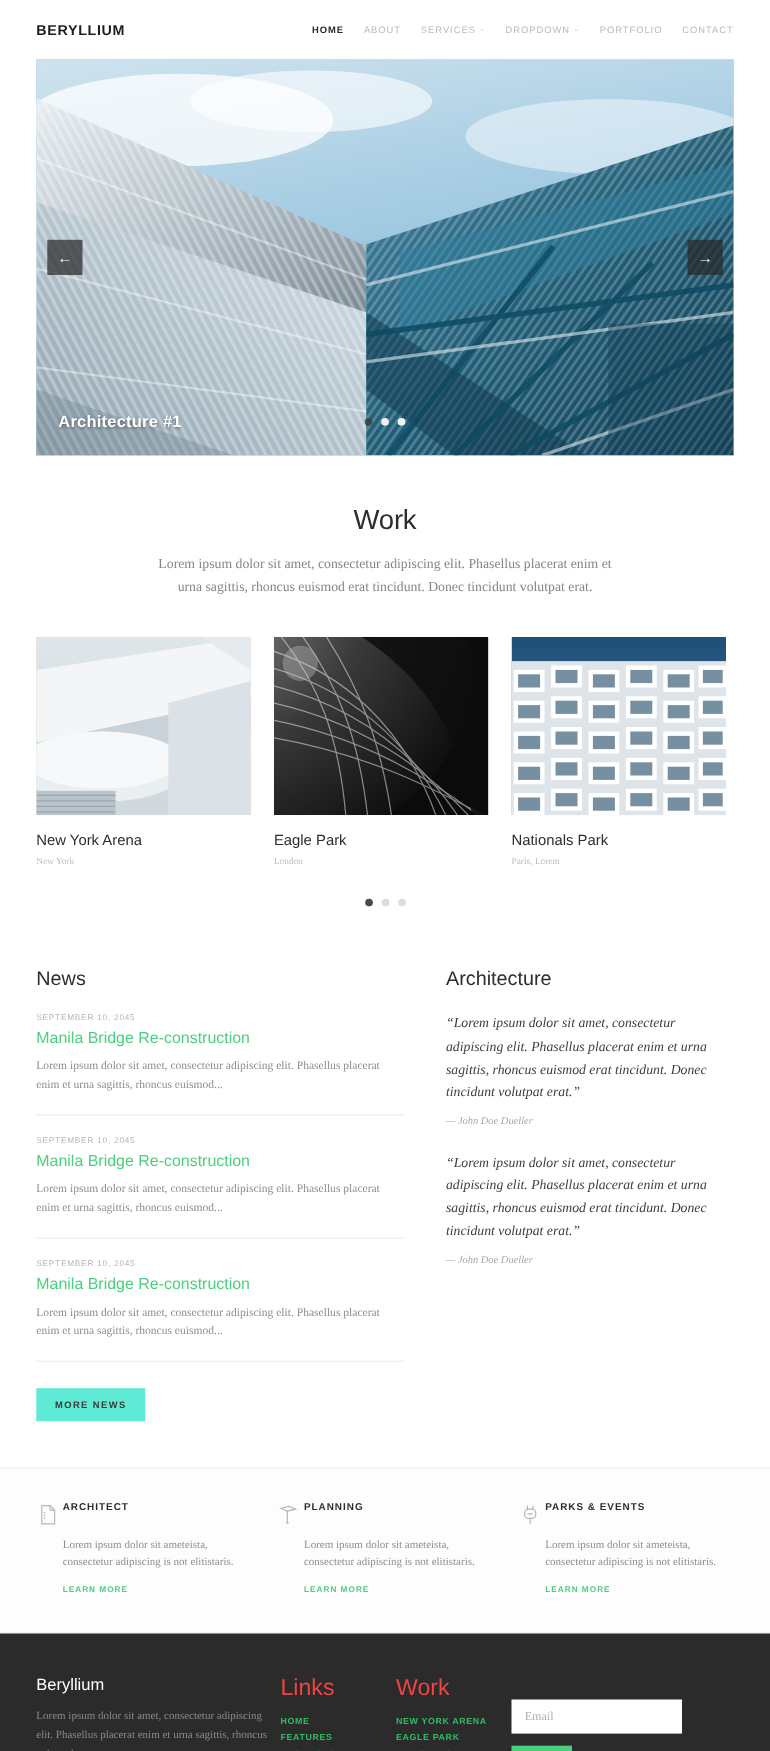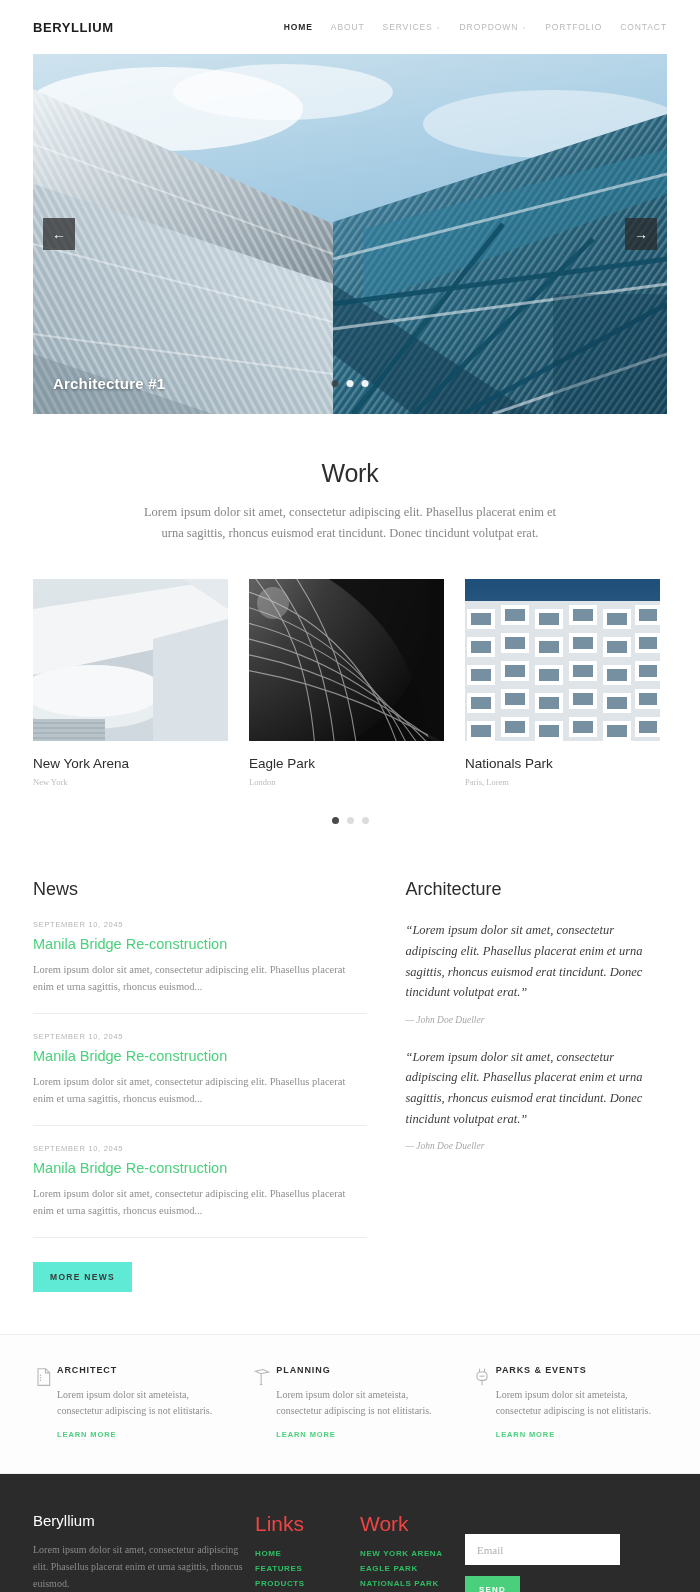--- a/index.html
+++ b/index.html
@@ -219,21 +219,21 @@
   .svc { display: flex; width: 197px; gap: 4px; }
   .svc-icon { width: 20px; flex: 0 0 20px; padding-top: 2px; color: #b6b6b6; }
   .svc-body { flex: 1; }
   .svc-title {
     font-size: 9px;
     font-weight: bold;
     letter-spacing: 0.9px;
     color: #2d2d2d;
   }
   .svc-text {
-    margin-top: 12px;
+    margin-top: 22px;
     font-family: "Liberation Serif", serif;
     font-size: 10px;
     line-height: 1.6;
     color: #8e8e8e;
   }
   .svc-link {
     display: inline-block;
     margin-top: 11px;
     font-size: 7.5px;
     letter-spacing: 0.9px;

